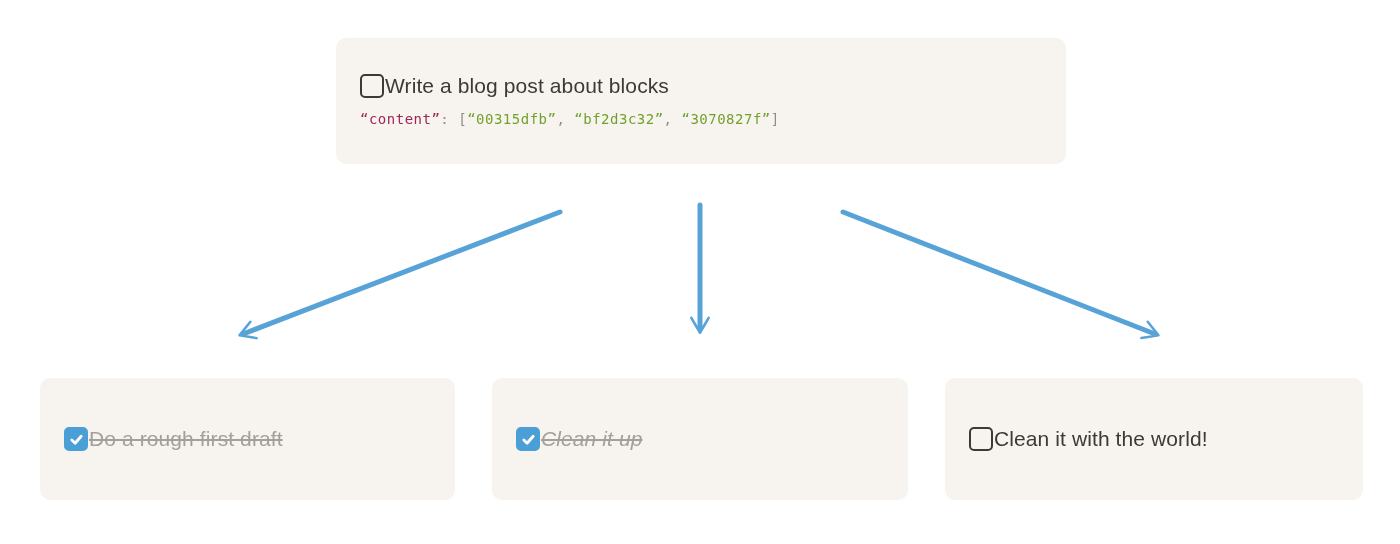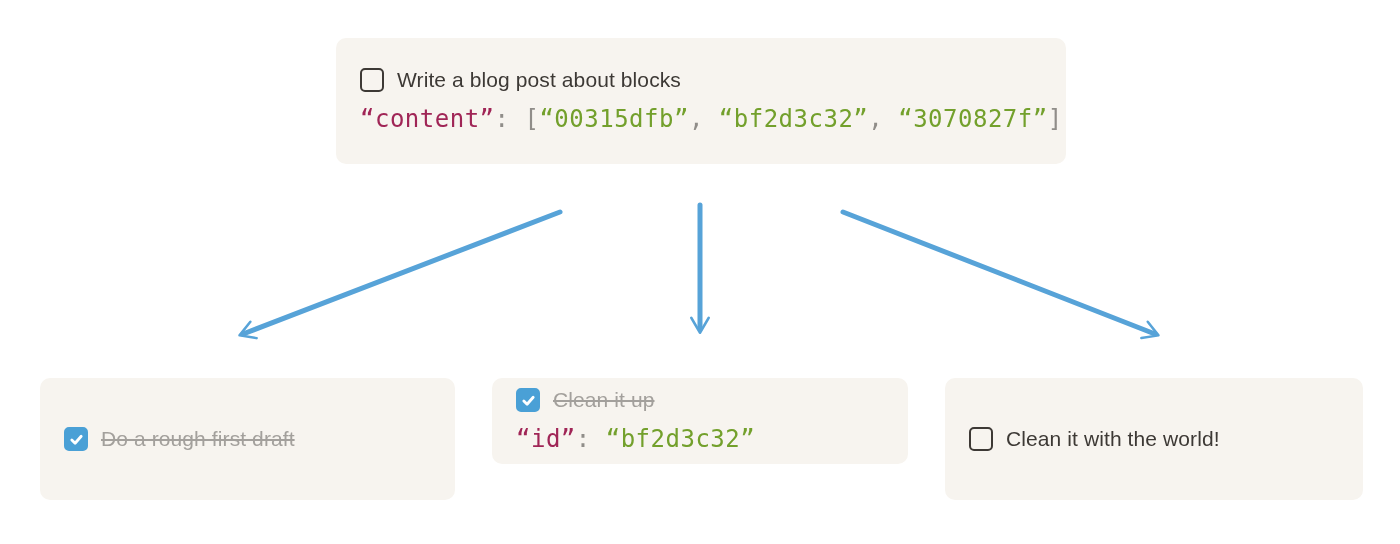--- a/index.html
+++ b/index.html
@@ -17,24 +17,24 @@
 
   .card {
     position: absolute; box-sizing: border-box;
     background: var(--card-bg, #f7f4ef);
     border-radius: 10px;
     padding: 0 24px;
     display: flex; flex-direction: column; justify-content: center; gap: 13px;
   }
   .card-parent  { left: 336px; top: 38px;  width: 730px; height: 126px; }
   .card-child-1 { left: 40px;  top: 378px; width: 415px; height: 122px; }
-  .card-child-2 { left: 492px; top: 378px; width: 416px; height: 86px; }
+  .card-child-2 { left: 492px; top: 378px; width: 416px; height: 122px; font-style: italic; }
   .card-child-3 { left: 945px; top: 378px; width: 418px; height: 122px; }
 
-  .task-row { display: flex; align-items: center; gap: 13px; }
+  .task-row { display: flex; align-items: center; gap: 1px; }
   .checkbox {
     width: 24px; height: 24px; box-sizing: border-box; flex: none;
     border: 2.5px solid var(--checkbox-border, #3d3935);
     border-radius: 5px; background: transparent;
     display: inline-flex; align-items: center; justify-content: center;
     cursor: pointer;
   }
   .checkbox .check { visibility: hidden; }
   .task-row.checked .checkbox {
     background: var(--checkbox-checked, #4aa0d6);
@@ -46,21 +46,21 @@
     letter-spacing: 0.1px; white-space: nowrap;
   }
   .task-row.checked .task-label {
     color: var(--done-text, #a3a09c);
     text-decoration: line-through;
     text-decoration-thickness: 2px;
   }
 
   .code-line {
     font-family: "DejaVu Sans Mono", "Liberation Mono", monospace;
-    font-size: 24px; letter-spacing: 0.5px;
+    font-size: 14px; letter-spacing: 0.5px;
     white-space: pre; line-height: 1.2;
   }
   .code-line .key   { color: var(--code-key, #a02556); }
   .code-line .value { color: var(--code-value, #73a02c); }
   .code-line .punct { color: var(--code-punct, #908d89); }
 </style>
 </head>
 <body>
 
 <div class="canvas">
@@ -101,21 +101,20 @@
 
   <div class="card card-child-2">
     <div class="task-row checked">
       <span class="checkbox">
         <svg class="check" viewBox="0 0 16 16" width="15" height="15">
           <polyline points="3,8.5 6.5,12 13,4.5" fill="none" stroke="var(--checkmark, #ffffff)" stroke-width="3" stroke-linecap="round" stroke-linejoin="round"></polyline>
         </svg>
       </span>
       <span class="task-label">Clean it up</span>
     </div>
-    <div class="code-line"><span class="key">“id”</span><span class="punct">: </span><span class="value">“bf2d3c32”</span></div>
   </div>
 
   <div class="card card-child-3">
     <div class="task-row">
       <span class="checkbox">
         <svg class="check" viewBox="0 0 16 16" width="15" height="15">
           <polyline points="3,8.5 6.5,12 13,4.5" fill="none" stroke="var(--checkmark, #ffffff)" stroke-width="3" stroke-linecap="round" stroke-linejoin="round"></polyline>
         </svg>
       </span>
       <span class="task-label">Clean it with the world!</span>

